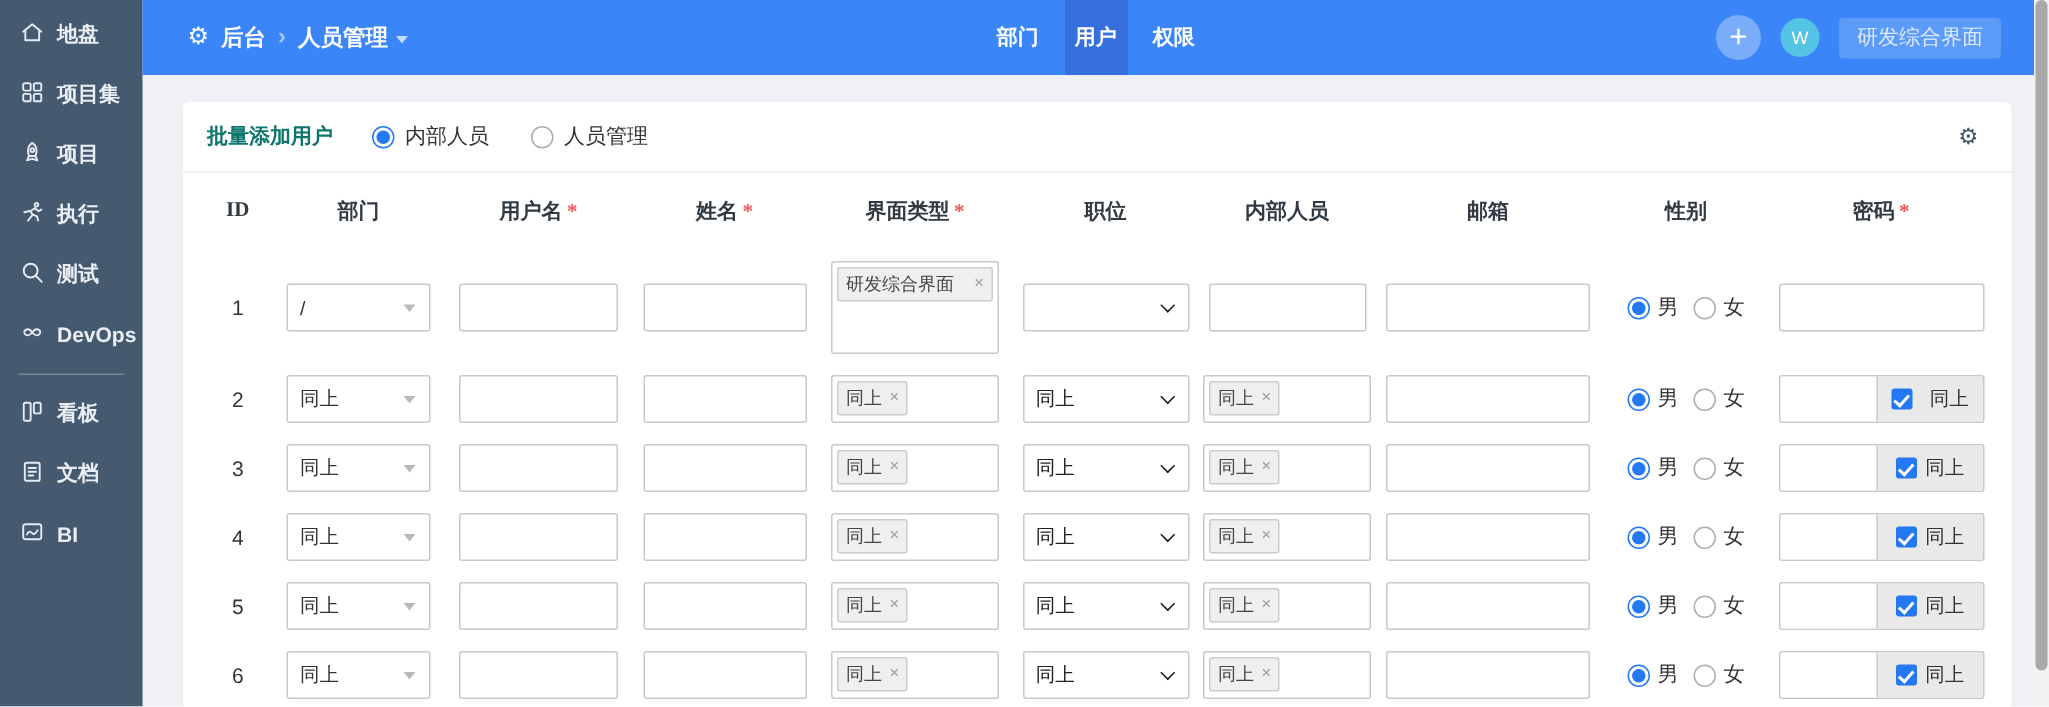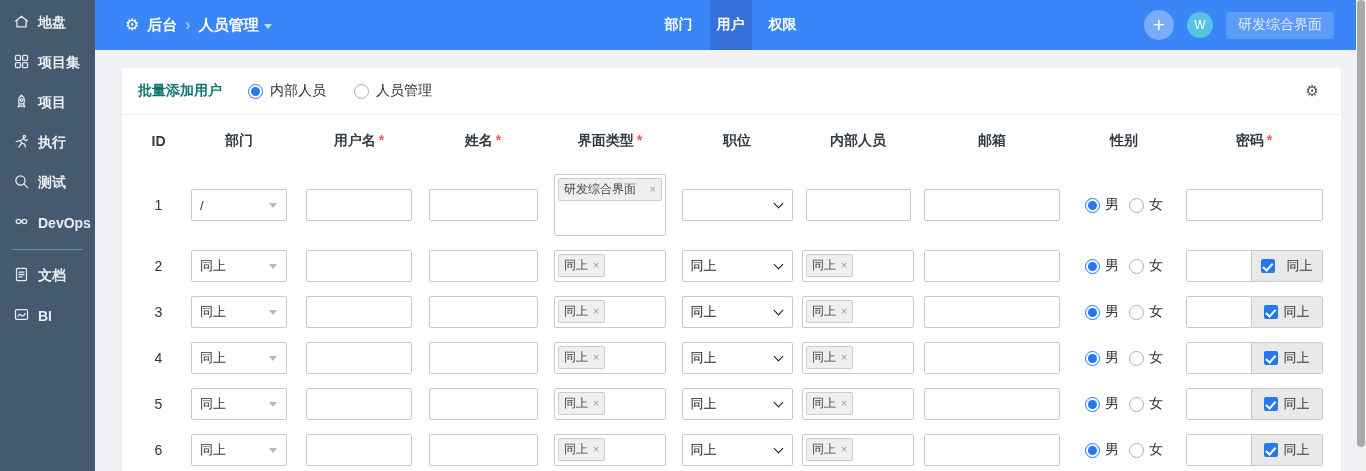--- a/index.html
+++ b/index.html
@@ -47,21 +47,21 @@
   .radio-opt { display:flex; align-items:center; gap:7px; font-size:14px; color:#333; cursor:pointer; }
   .radio { width:15px; height:15px; border-radius:50%; border:1px solid #adadad; background:#fff; position:relative; flex-shrink:0; }
   .radio.checked { border-color:#2478f2; }
   .radio.checked::after { content:""; position:absolute; left:2px; top:2px; right:2px; bottom:2px; border-radius:50%; background:#2478f2; }
   .panel-gear { margin-left:auto; margin-right:6px; font-size:15px; color:#45566b; cursor:pointer; }
 
   
   .grid { display:grid; grid-template-columns:45px 116px 124px 124px 130px 124px 118px 150px 114px 146px;
     align-items:center; justify-items:center; padding:0 14px; }
   .head-row { height:52px; }
-  .head-cell { font-size:14px; font-weight:700; color:#323a43; white-space:nowrap; }
+  .head-cell { font-size:14px; font-weight:700; color:#323a43; white-space:nowrap;font-family:Liberation Serif, serif; }
   .req { color:#f05555; margin-left:3px; }
   .row { height:46px; }
   .row.first { height:76px; }
   .cell-id { font-size:14px; color:#333; }
 
   .input { height:32px; border:1px solid #c9c9c9; border-radius:2px; background:#fff; font-size:13px;
     padding:0 7px; color:#333; font-family:inherit; outline:none; }
   .w-user  { width:106px; }
   .w-name  { width:109px; }
   .w-email { width:136px; }
@@ -147,20 +147,27 @@
           </svg></span>
       <span>测试</span>
     </div>
     <div class="side-item">
       <span><svg viewBox="0 0 24 24" width="17" height="17" fill="none" stroke="#e5ebf2" stroke-width="1.8">
             <path d="M8.1 9.1c-2 0-3.6 1.3-3.6 2.9s1.6 2.9 3.6 2.9c3.4 0 4.4-5.8 7.8-5.8 2 0 3.6 1.3 3.6 2.9s-1.6 2.9-3.6 2.9c-3.4 0-4.4-5.8-7.8-5.8z"></path>
           </svg></span>
       <span>DevOps</span>
     </div>
     <div class="side-divider"></div>
+    <div class="side-item">
+      <span><svg viewBox="0 0 24 24" width="17" height="17" fill="none" stroke="#e5ebf2" stroke-width="1.8">
+            <rect x="4" y="3.5" width="6.5" height="17" rx="1.5"></rect>
+            <rect x="13.5" y="3.5" width="6.5" height="10" rx="1.5"></rect>
+          </svg></span>
+      <span>看板</span>
+    </div>
     <div class="side-item">
       <span><svg viewBox="0 0 24 24" width="17" height="17" fill="none" stroke="#e5ebf2" stroke-width="1.8" stroke-linecap="round">
             <rect x="5" y="3.5" width="14" height="17" rx="1.5"></rect>
             <path d="M8.5 8.5h7M8.5 12h7M8.5 15.5h4.5"></path>
           </svg></span>
       <span>文档</span>
     </div>
     <div class="side-item">
       <span><svg viewBox="0 0 24 24" width="17" height="17" fill="none" stroke="#e5ebf2" stroke-width="1.8" stroke-linecap="round">
             <rect x="3.5" y="5" width="17" height="14" rx="2"></rect>

